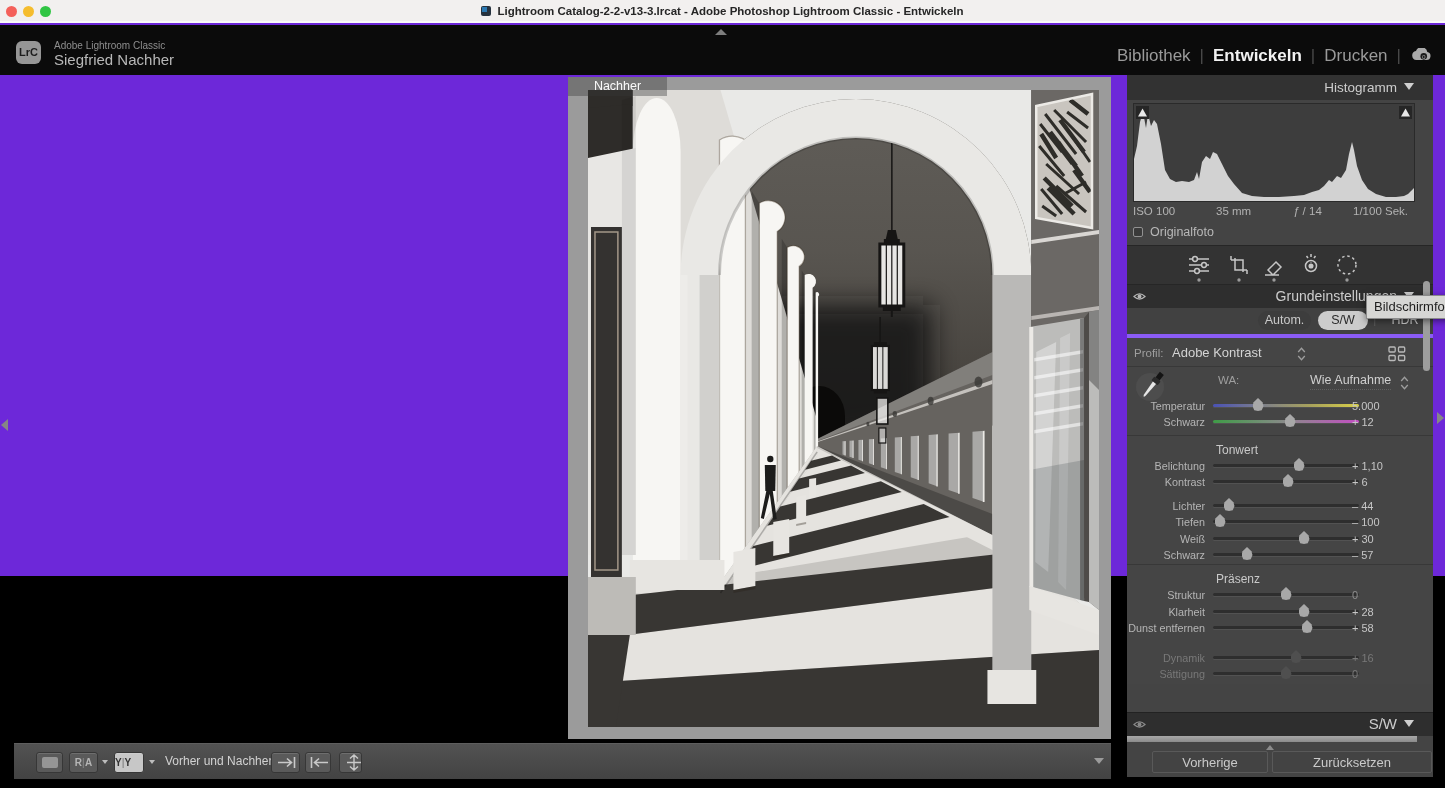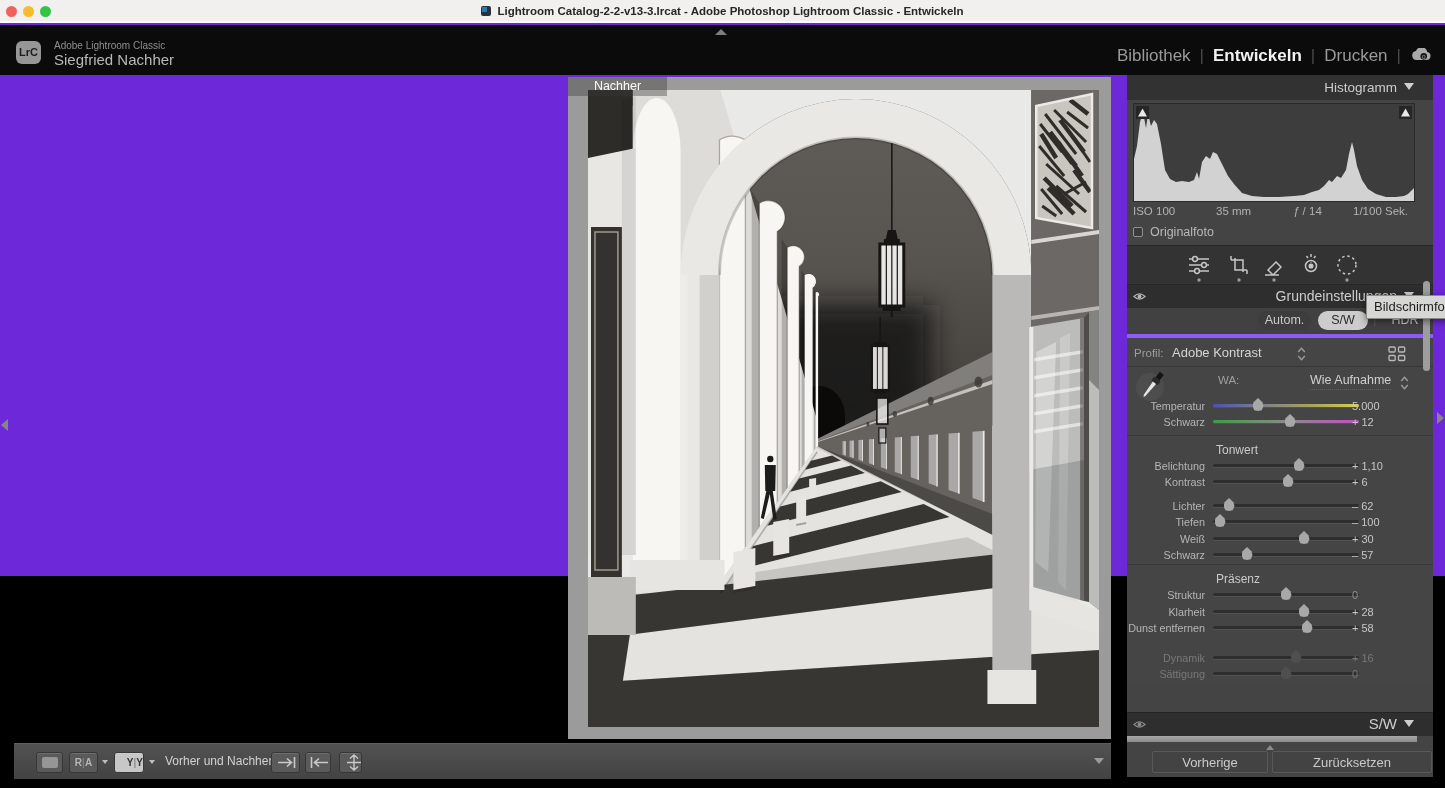--- a/index.html
+++ b/index.html
@@ -261,21 +261,21 @@
         </svg>
       </div>
   </div>
 
   <div id="toolbar">
     <div class="tbtn" style="left:22px;width:27px">
         <div style="position:absolute;left:5px;top:4px;width:16px;height:11px;background:#969696;border-radius:2px"></div>
       </div>
     <div class="tbtn" style="left:55px;width:29px;color:#b5b5b5;font-size:10px;font-weight:bold;text-align:center;line-height:19px">R<span style="opacity:.4">|</span>A</div>
     <div class="dropcaret" style="left:88px"></div>
-    <div class="tbtn" style="left:100px;width:30px;background:#c7c7c7;color:#333;font-size:10px;font-weight:bold;text-align:right;line-height:19px">Y<span style="opacity:.4">|</span>Y</div>
+    <div class="tbtn" style="left:100px;width:30px;background:#c7c7c7;color:#333;font-size:10px;font-weight:bold;text-align:left;line-height:19px">Y<span style="opacity:.4">|</span>Y</div>
     <div class="dropcaret" style="left:135px"></div>
     <div class="lbl" style="left:151px">Vorher und Nachher:</div>
     <div class="tbtn" style="left:257px;width:29px"><svg width="28" height="19" viewBox="0 0 28 19">
           <path d="M6 9.5 h13 M15 5.5 l4.5 4 l-4.5 4 M22.5 4 v11" stroke="#c9c9c9" stroke-width="1.6" fill="none"></path>
         </svg></div>
     <div class="tbtn" style="left:291px;width:26px"><svg width="28" height="19" viewBox="0 0 28 19">
           <path d="M22 9.5 h-13 M13 5.5 l-4.5 4 l4.5 4 M5.5 4 v11" stroke="#c9c9c9" stroke-width="1.6" fill="none"></path>
         </svg></div>
     <div class="tbtn" style="left:325px;width:23px"><svg width="28" height="19" viewBox="0 0 28 19">
           <path d="M14 2 v15 M10 5.5 l4 -3.5 l4 3.5 M10 13.5 l4 3.5 l4 -3.5 M7 9.5 h14" stroke="#c9c9c9" stroke-width="1.4" fill="none"></path>
@@ -400,21 +400,21 @@
         <div class="strack">
           <div class="knob" style="left:69.5px"></div>
         </div>
         <span class="sval">+ 6</span>
       </div>
     <div class="srow" style="top:422px">
         <span class="slab">Lichter</span>
         <div class="strack">
           <div class="knob" style="left:10.5px"></div>
         </div>
-        <span class="sval">– 62</span>
+        <span class="sval">– 44</span>
       </div>
     <div class="srow" style="top:438px">
         <span class="slab">Tiefen</span>
         <div class="strack">
           <div class="knob" style="left:1.5px"></div>
         </div>
         <span class="sval">– 100</span>
       </div>
     <div class="srow" style="top:455px">
         <span class="slab">Weiß</span>

